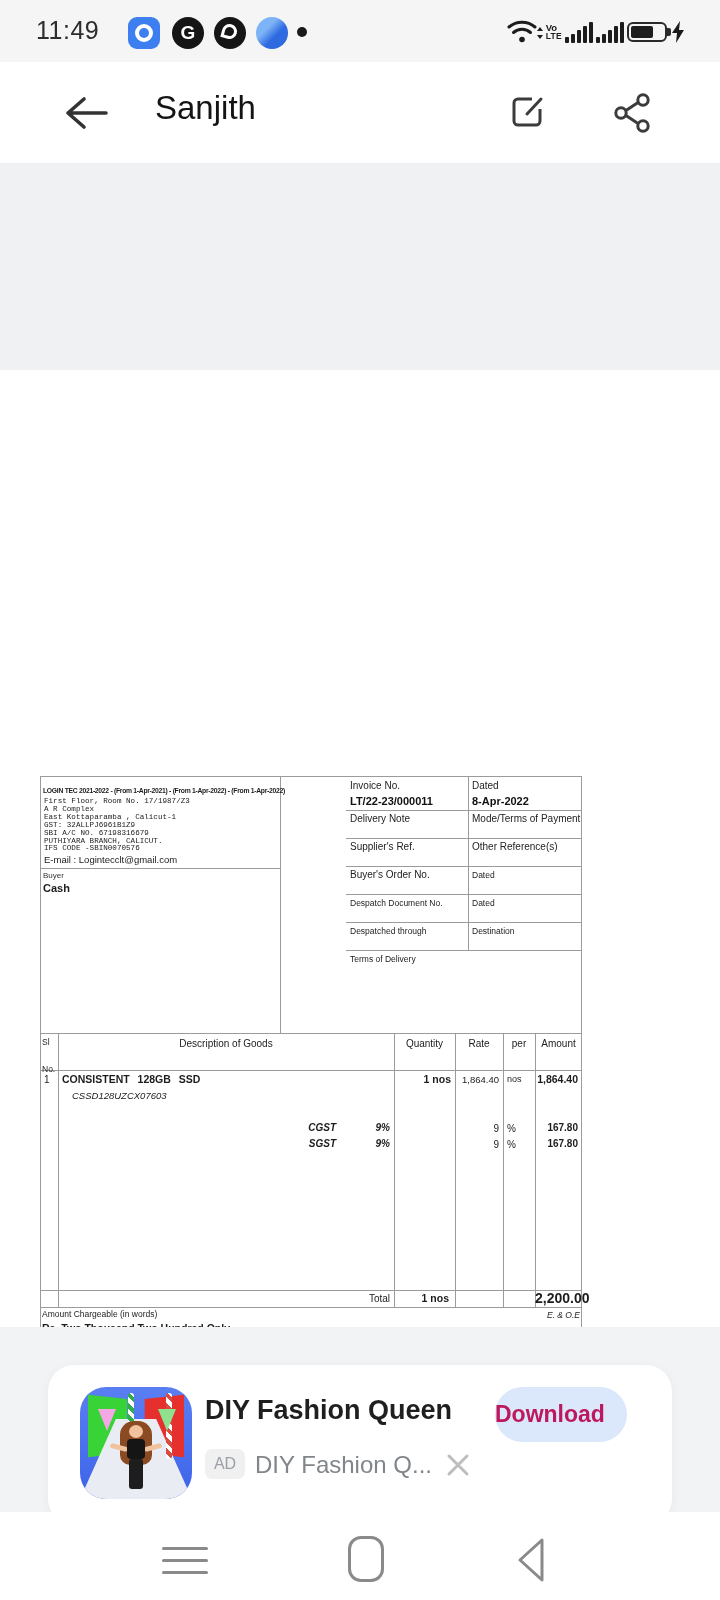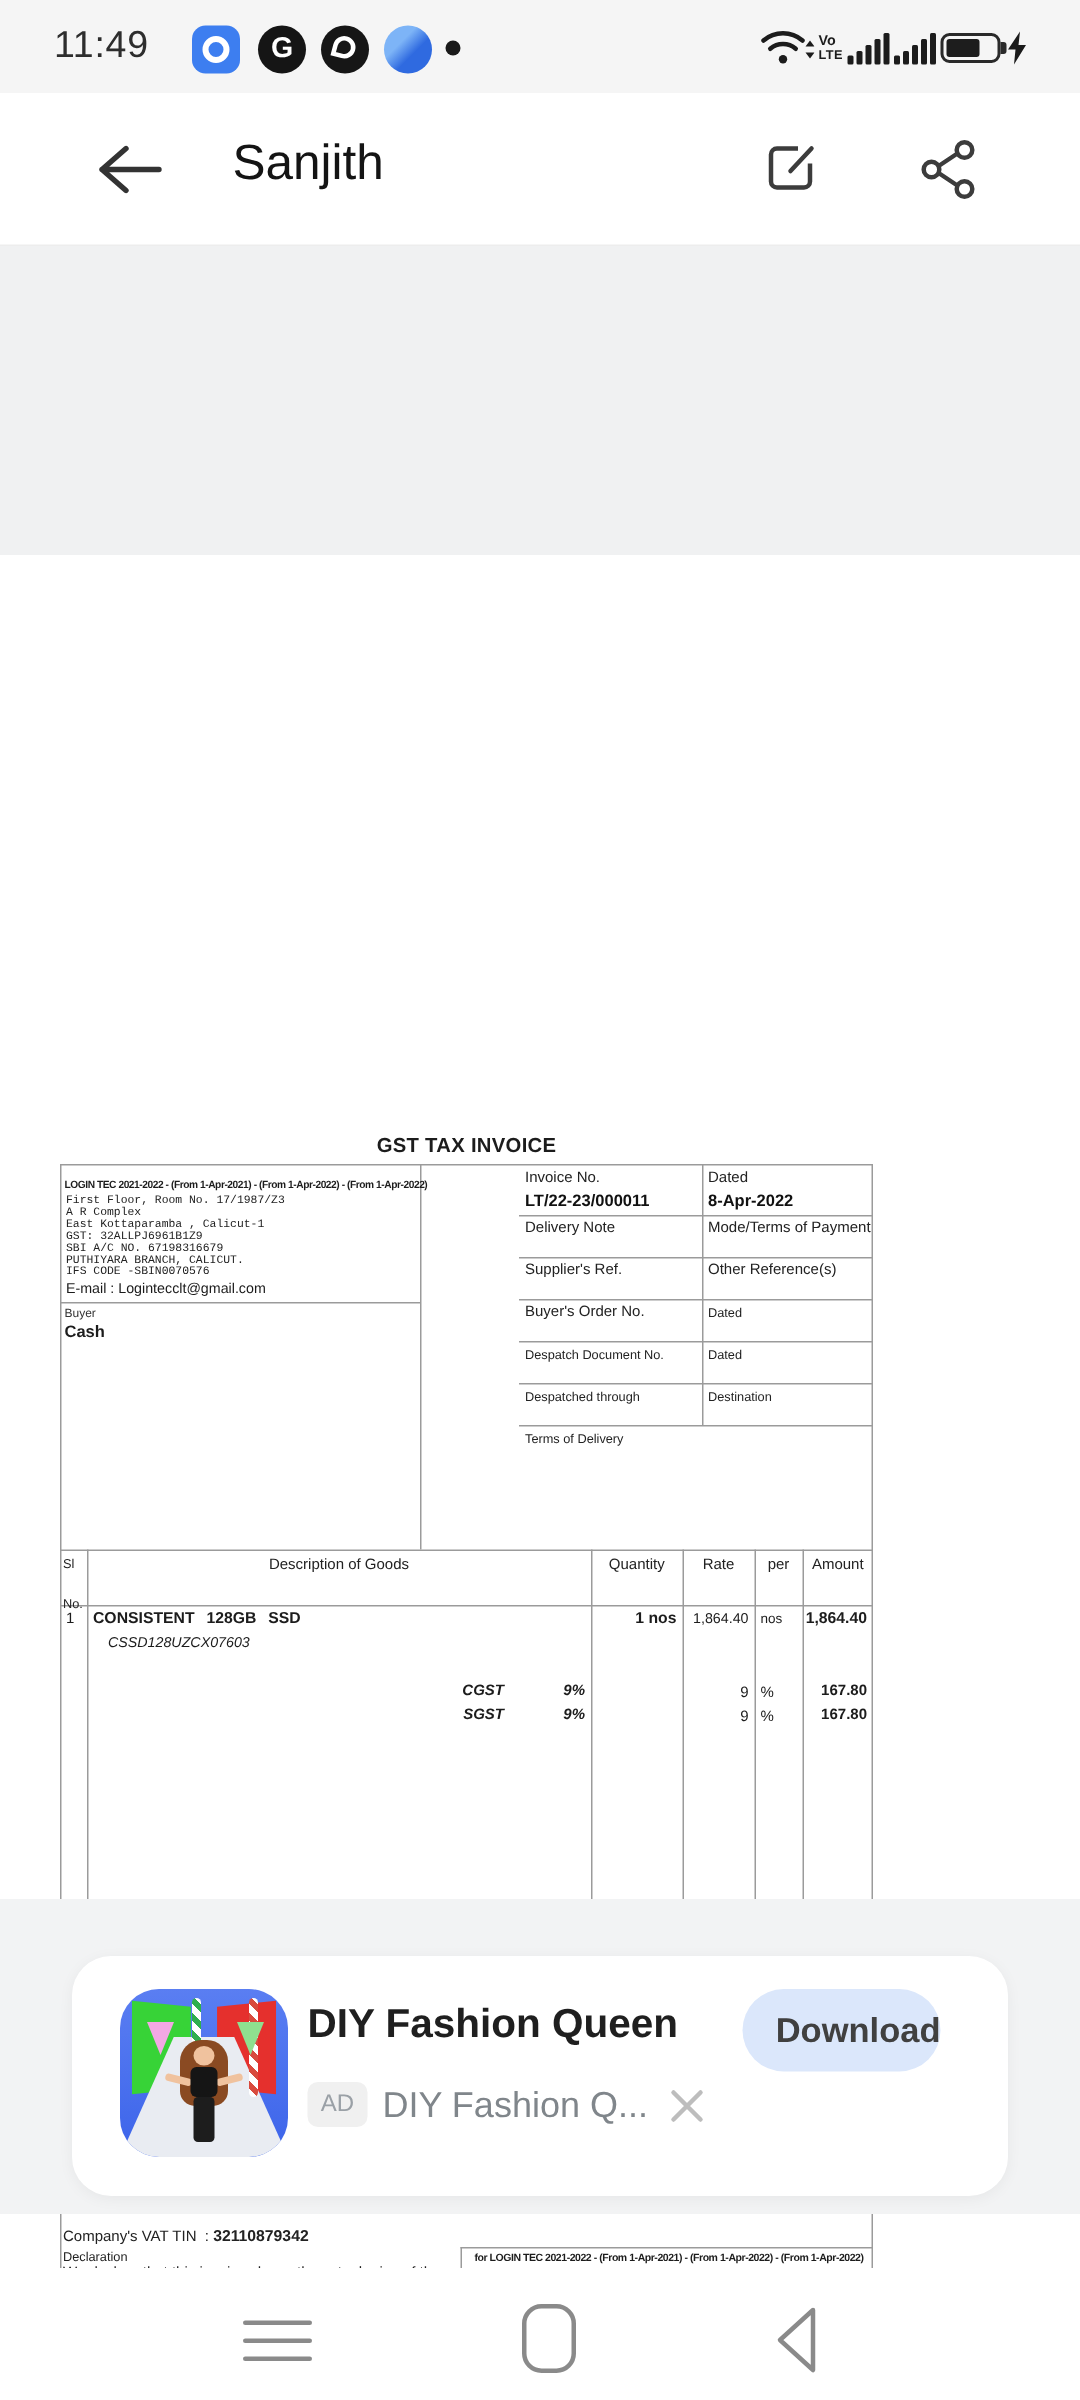--- a/index.html
+++ b/index.html
@@ -30,21 +30,21 @@
   
   .appbar{position:absolute;left:0;top:62px;width:720px;height:102px;background:#fff;border-bottom:1px solid #ededed;box-sizing:border-box;}
   .back-btn{position:absolute;left:62px;top:31px;width:48px;height:40px;cursor:pointer;}
   .app-title{position:absolute;left:155px;top:27px;font-size:33px;font-weight:500;color:#141414;}
   .hdr-icon{position:absolute;top:29px;width:44px;height:44px;cursor:pointer;}
   .edit-pos{left:506px;} .share-pos{left:610px;}
 
   
   .gray-gap{position:absolute;left:0;top:164px;width:720px;height:206px;background:#f0f1f2;}
   .doc{position:absolute;left:0;top:370px;width:720px;height:932px;background:#ffffff;}
-  .ad-band{position:absolute;left:0;top:1266px;width:720px;height:210px;background:#f2f3f4;}
+  .ad-band{position:absolute;left:0;top:1327px;width:720px;height:210px;background:#f2f3f4;}
   .navbar{position:absolute;left:0;top:1512px;width:720px;height:88px;background:#fff;}
 
   
   .invoice{position:absolute;left:40px;top:386px;width:542px;height:820px;color:#1c1c1c;}
   .inv-title{position:absolute;left:0;top:0;width:100%;text-align:center;font-size:13.5px;font-weight:bold;letter-spacing:.2px;}
   .bx{position:absolute;background:#9b9b9b;}
   .hl{height:1px;} .vl{width:1px;}
 
   .seller-name{position:absolute;left:3px;top:31px;width:236px;font-size:7px;font-weight:bold;letter-spacing:-.3px;white-space:nowrap;transform:scaleX(.97);transform-origin:left;}
   .addr{position:absolute;left:4px;top:42px;font-family:"Liberation Mono","DejaVu Sans Mono",monospace;font-size:7.6px;line-height:7.9px;color:#222;white-space:pre;}
@@ -88,21 +88,21 @@
   .ai-hair{position:absolute;left:40px;top:34px;width:32px;height:44px;background:#8a4a22;border-radius:14px 14px 10px 10px;}
   .ai-face{position:absolute;left:49px;top:38px;width:14px;height:13px;background:#f0c29e;border-radius:50%;}
   .ai-body{position:absolute;left:47px;top:52px;width:18px;height:20px;background:#151515;border-radius:4px;}
   .ai-legs{position:absolute;left:49px;top:72px;width:14px;height:30px;background:#1d1d1d;border-radius:3px;}
   .ai-arm1,.ai-arm2{position:absolute;top:58px;width:18px;height:5px;background:#f0c29e;border-radius:3px;}
   .ai-arm1{left:30px;transform:rotate(14deg);} .ai-arm2{left:64px;transform:rotate(-14deg);}
   .ad-title{position:absolute;left:157px;top:30px;font-size:27px;font-weight:bold;color:#1f1f1f;}
   .ad-badge{position:absolute;left:157px;top:84px;width:40px;height:30px;background:#f0f0f0;border-radius:7px;color:#9aa0a6;font-size:16px;text-align:center;line-height:30px;}
   .ad-sub{position:absolute;left:207px;top:86px;font-size:24px;color:#80868b;}
   .ad-close{position:absolute;left:394px;top:84px;width:32px;height:32px;cursor:pointer;}
-  .ad-download{position:absolute;left:447px;top:22px;width:132px;height:55px;border-radius:28px;background:#dbe7fb;color:#404040;font-size:23px;font-weight:bold;text-align:right;line-height:55px;cursor:pointer;}
+  .ad-download{position:absolute;left:447px;top:22px;width:132px;height:55px;border-radius:28px;background:#dbe7fb;color:#be185d;font-size:23px;font-weight:bold;text-align:left;line-height:55px;cursor:pointer;}
 
   
   .nav-btn{position:absolute;top:22px;width:60px;height:52px;cursor:pointer;}
   .nav-menu{left:162px;display:flex;flex-direction:column;justify-content:center;gap:9px;}
   .nav-menu i{display:block;width:46px;height:3px;background:#8a8a8a;border-radius:2px;}
   .nav-home{left:336px;}
   .nav-home i{display:block;width:36px;height:46px;margin:2px auto;border:3px solid #8a8a8a;border-radius:13px;box-sizing:border-box;}
   .nav-back{left:504px;}
 </style>
 </head>
@@ -164,21 +164,20 @@
       <circle cx="11" cy="22" r="5.2" fill="none" stroke="#3c3c3c" stroke-width="3"></circle>
       <circle cx="33" cy="35" r="5.2" fill="none" stroke="#3c3c3c" stroke-width="3"></circle>
       <path d="M16 19.5 L28 11.5 M16 24.5 L28 32.5" stroke="#3c3c3c" stroke-width="3"></path>
     </svg>
   </div>
 
   <div class="gray-gap"></div>
 
   <div class="doc">
     <div class="invoice">
-      <div class="inv-title">GST TAX INVOICE</div>
 
       <div class="bx hl" style="left:0;top:20px;width:542px"></div>
       <div class="bx vl" style="left:0;top:20px;height:777px"></div>
       <div class="bx vl" style="left:541px;top:20px;height:777px"></div>
       <div class="bx hl" style="left:0;top:797px;width:542px"></div>
       <div class="bx vl" style="left:240px;top:20px;height:257px"></div>
 
       <div class="seller-name">LOGIN TEC 2021-2022 - (From 1-Apr-2021) - (From 1-Apr-2022) - (From 1-Apr-2022)</div>
       <div class="addr"><span>First Floor, Room No. 17/1987/Z3</span>
 <span>A R Complex</span>

